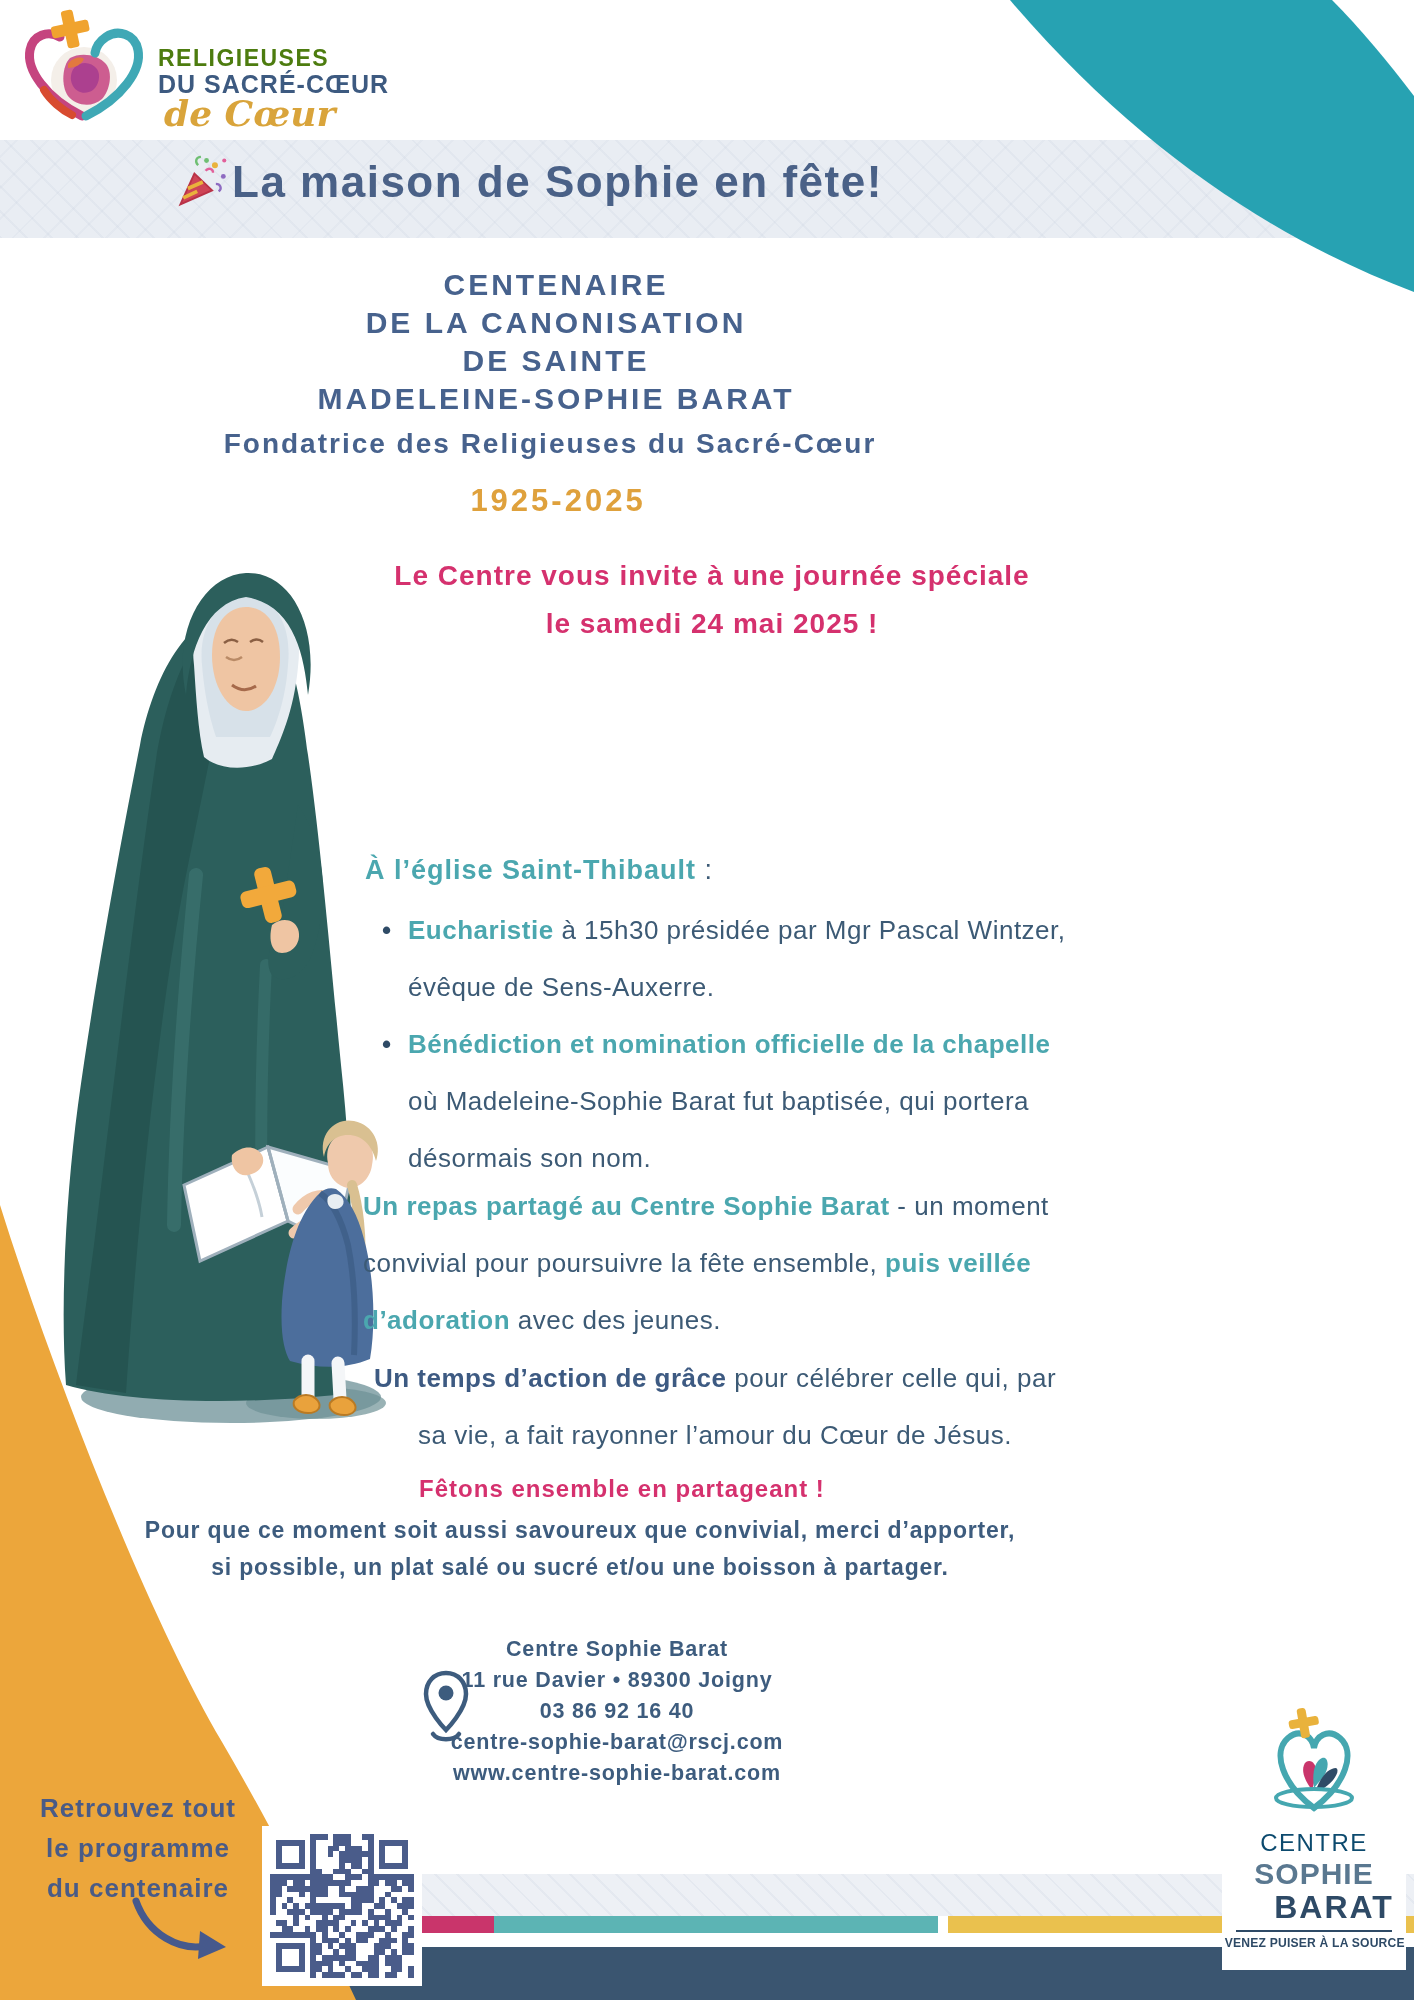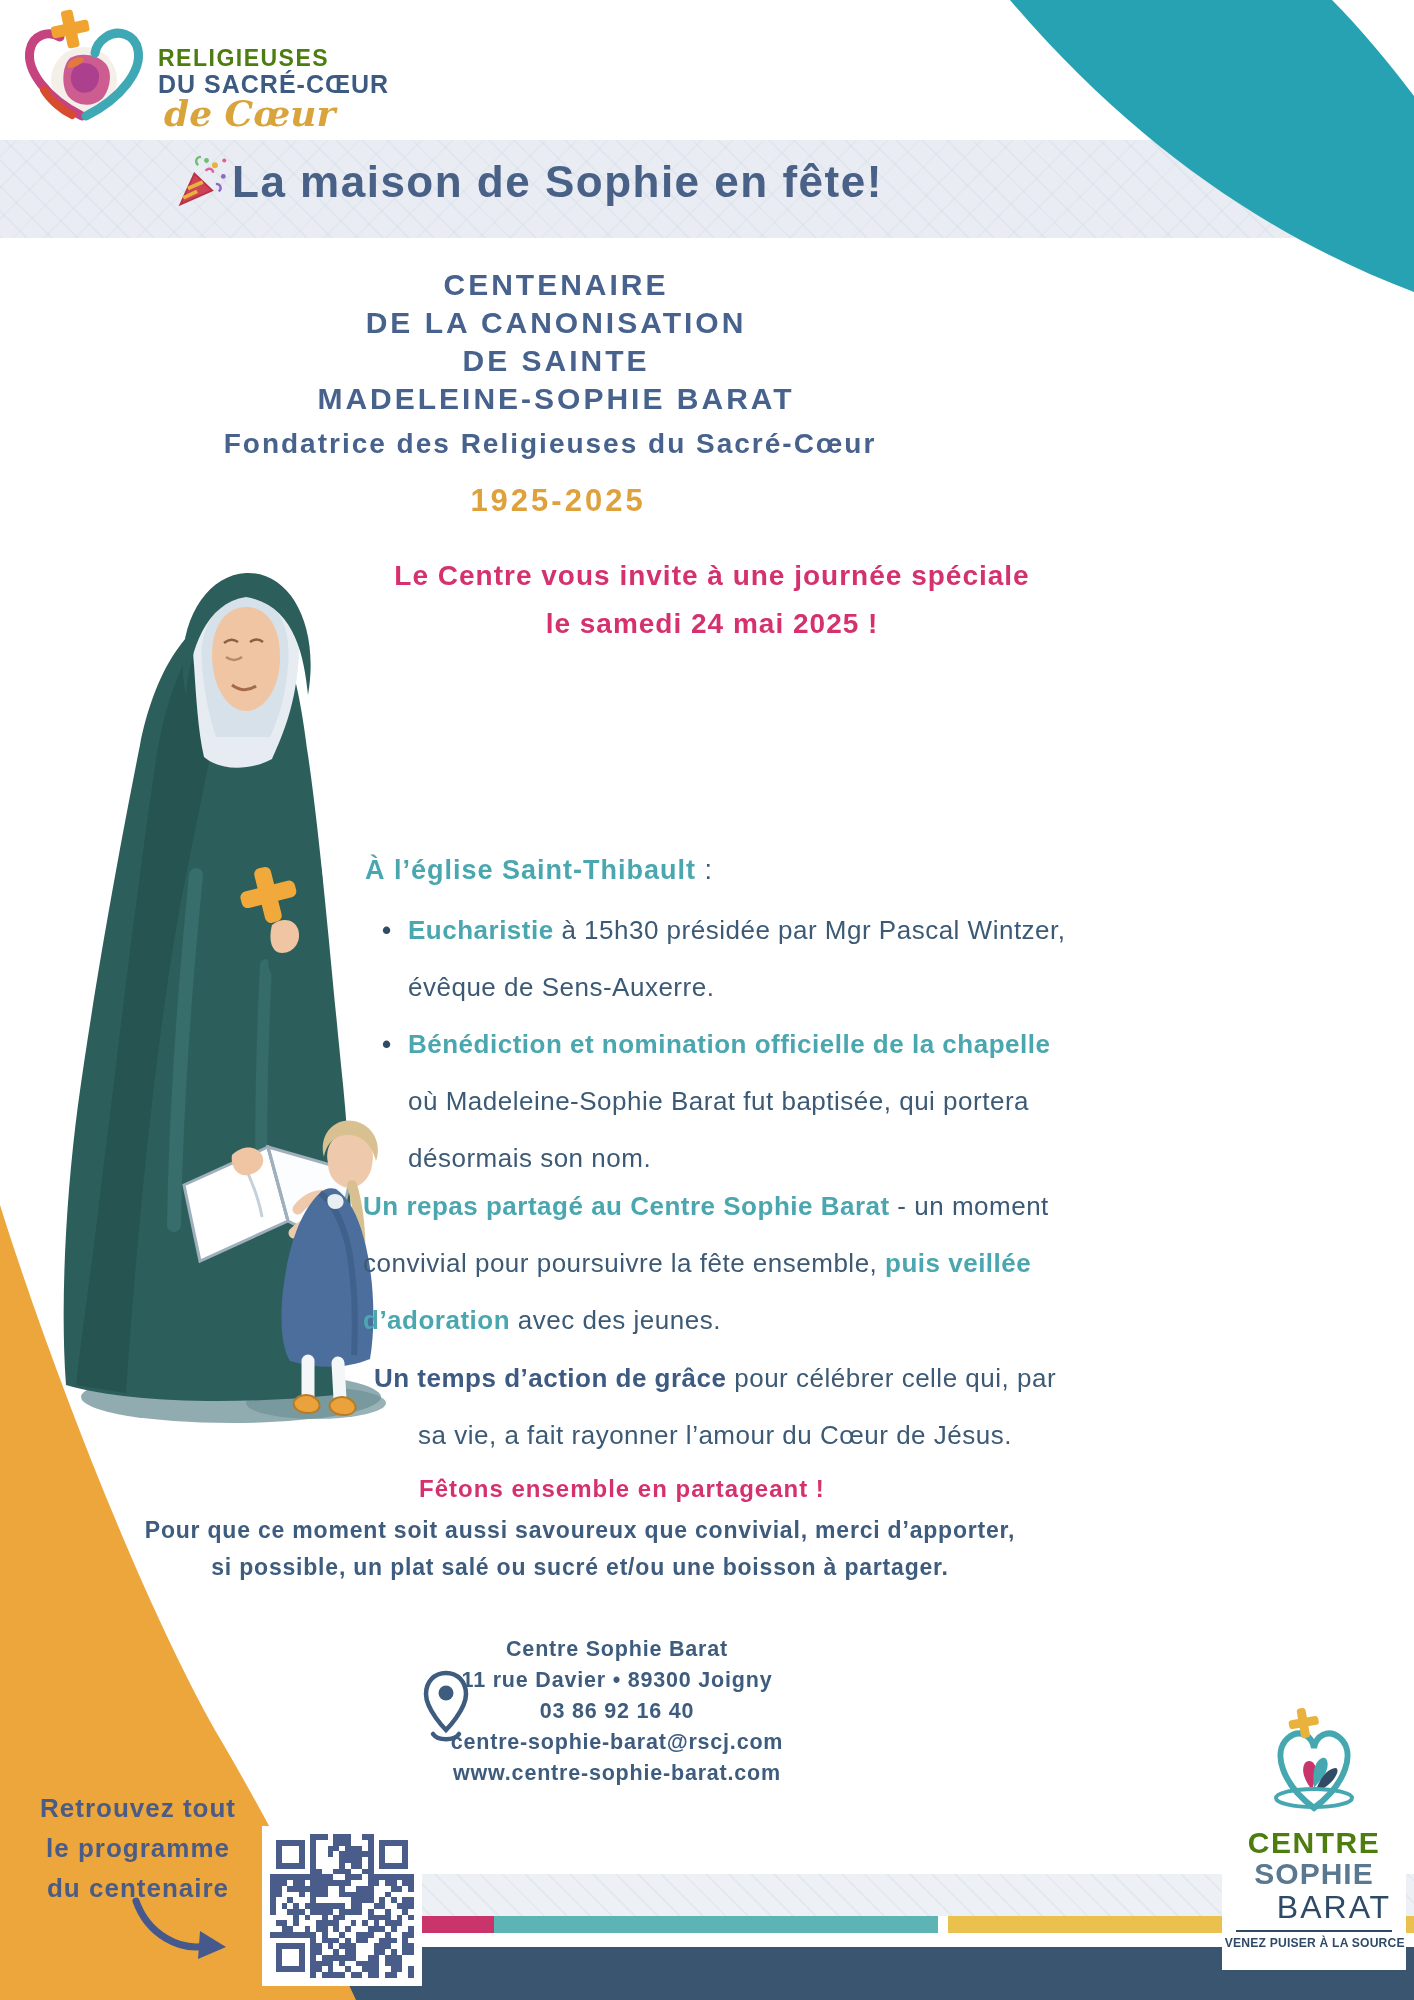--- a/index.html
+++ b/index.html
@@ -73,23 +73,23 @@
 
   .qr-callout{left:0;top:1788px;width:276px;z-index:3;color:#4A5B86;
     font-size:26px;font-weight:bold;letter-spacing:1px;line-height:40px;text-align:center;}
   .arrow{left:128px;top:1893px;z-index:3;}
   .qr-frame{left:262px;top:1826px;width:144px;height:144px;z-index:3;background:#ffffff;padding:8px;}
   .qr-frame svg{display:block;width:144px;height:144px;}
 
   
   .footer-logo{left:1222px;top:1688px;width:184px;height:282px;z-index:4;background:#ffffff;text-align:center;}
   .footer-heart{margin-top:18px;}
-  .fl1{font-size:30px;font-weight:bold;letter-spacing:1.5px;color:#4d7c0f;line-height:30px;}
+  .fl1{font-size:24px;font-weight:normal;letter-spacing:1.5px;color:#0c4a6e;line-height:30px;}
   .fl2{font-size:30px;font-weight:bold;letter-spacing:1px;color:#5A7890;line-height:32px;}
-  .fl3{font-size:32px;font-weight:normal;letter-spacing:2px;color:#2E4A66;line-height:34px;padding-left:40px;}
+  .fl3{font-size:32px;font-weight:bold;letter-spacing:2px;color:#2E4A66;line-height:34px;padding-left:40px;}
   .fl-rule{width:156px;border-top:2px solid #2E4A66;margin:6px auto 4px auto;}
   .fl-tag{font-size:12.5px;font-weight:bold;letter-spacing:.2px;color:#2E4A66;white-space:nowrap;transform:scaleX(.97);}
 </style>
 </head>
 <body>
 
 <div id="poster">
 
   <div class="abs banner"></div>
 

